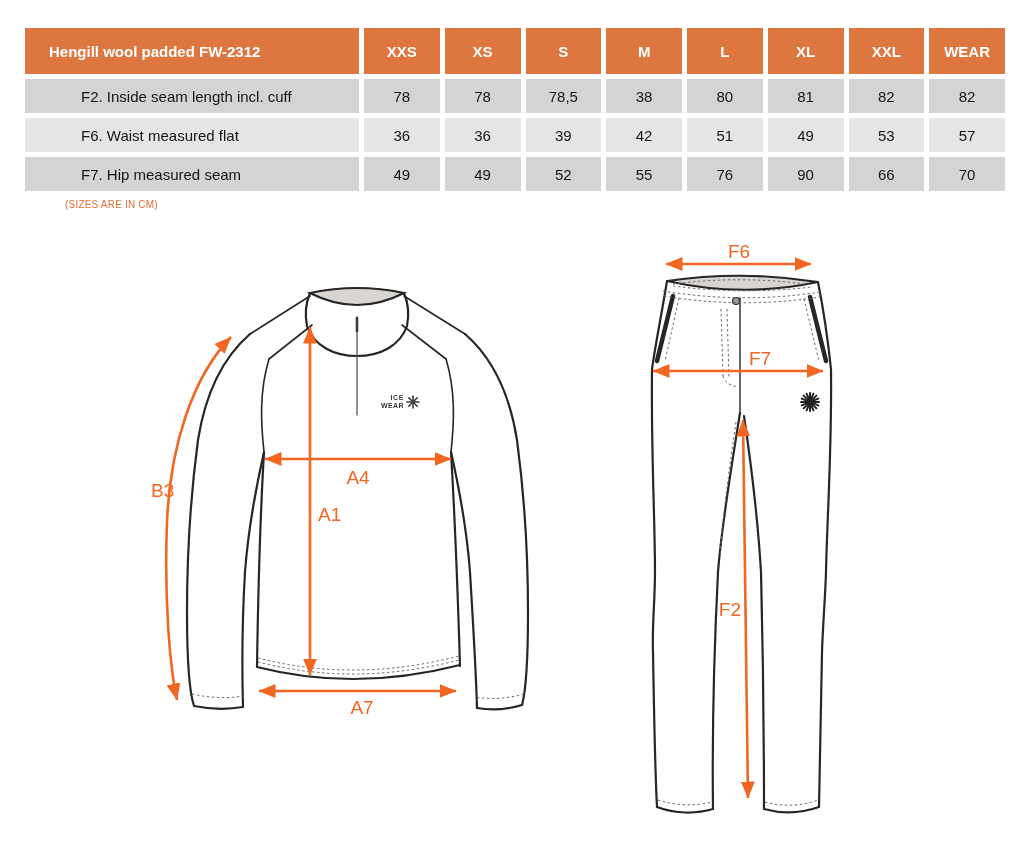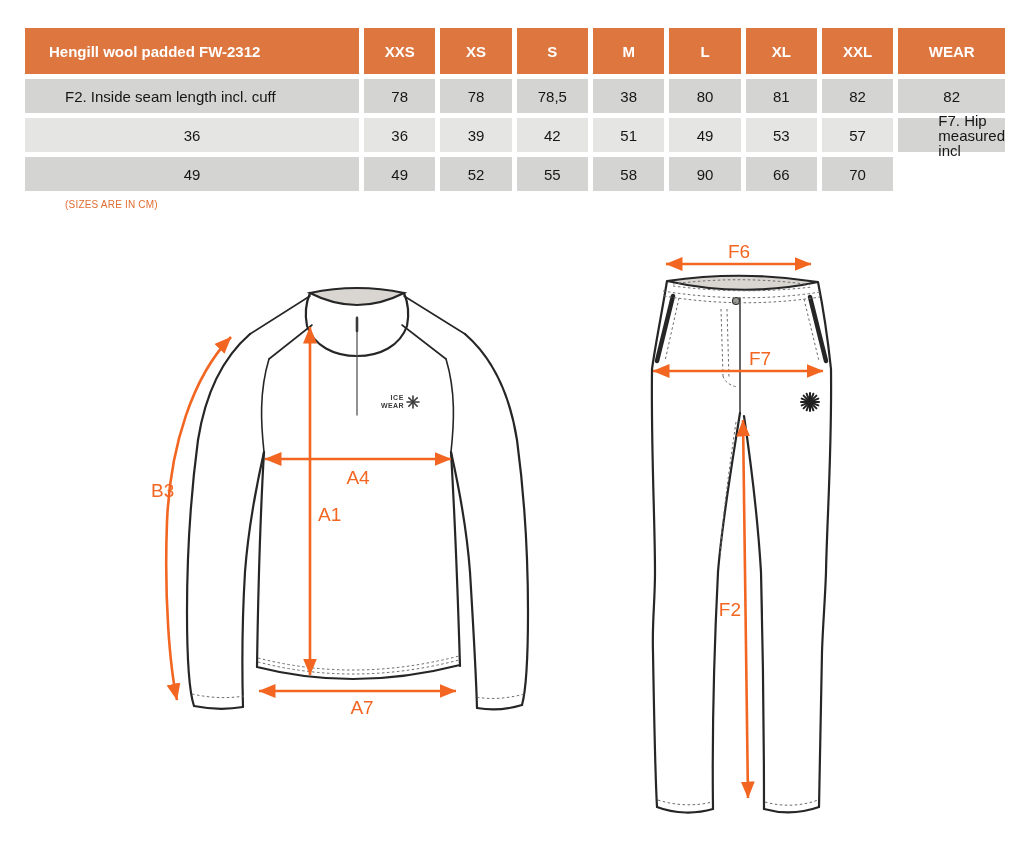--- a/index.html
+++ b/index.html
@@ -6,21 +6,21 @@
   .canvas{position:relative;width:1027px;height:852px;background:#ffffff;overflow:hidden;
           font-family:"Liberation Sans",sans-serif;}
 
   
   .size-table{position:absolute;left:25px;top:28px;width:980px;
               display:grid;grid-template-columns:334px repeat(8,1fr);gap:5px;}
   .cell{display:flex;align-items:center;justify-content:center;
         font-size:15px;color:#161616;line-height:1;}
   .cell.head{background:#DD763F;color:#ffffff;font-weight:bold;height:46px;}
   .cell.val{height:34px;}
-  .cell.lab{justify-content:flex-start;padding-left:40px;}
+  .cell.lab{justify-content:flex-start;padding-left:56px;}
   .cell.head.lab{padding-left:24px;}
   .row-dark{background:#D4D4D2;}
   .row-light{background:#E5E5E3;}
 
   
   .sizes-note{position:absolute;left:65px;top:199px;color:#E06E33;
               font-size:10px;letter-spacing:.2px;}
 
   
   .diagram{position:absolute;}
@@ -48,35 +48,36 @@
     <div class="cell val lab row-dark">F2. Inside seam length incl. cuff</div>
     <div class="cell val row-dark">78</div>
     <div class="cell val row-dark">78</div>
     <div class="cell val row-dark">78,5</div>
     <div class="cell val row-dark">38</div>
     <div class="cell val row-dark">80</div>
     <div class="cell val row-dark">81</div>
     <div class="cell val row-dark">82</div>
     <div class="cell val row-dark">82</div>
 
+    <div class="cell val lab row-light">F6. Waist measured flat</div>
     <div class="cell val row-light">36</div>
     <div class="cell val row-light">36</div>
     <div class="cell val row-light">39</div>
     <div class="cell val row-light">42</div>
     <div class="cell val row-light">51</div>
     <div class="cell val row-light">49</div>
     <div class="cell val row-light">53</div>
     <div class="cell val row-light">57</div>
 
-    <div class="cell val lab row-dark">F7. Hip measured incl</div>
+    <div class="cell val lab row-dark">F7. Hip measured seam</div>
     <div class="cell val row-dark">49</div>
     <div class="cell val row-dark">49</div>
     <div class="cell val row-dark">52</div>
     <div class="cell val row-dark">55</div>
-    <div class="cell val row-dark">58</div>
+    <div class="cell val row-dark">76</div>
     <div class="cell val row-dark">90</div>
     <div class="cell val row-dark">66</div>
     <div class="cell val row-dark">70</div>
   </div>
 
   <div class="sizes-note">(SIZES ARE IN CM)</div>
 
   <svg class="diagram sweater-svg" viewBox="138 245 437 540">
     <defs>
       <marker id="ahS" markerUnits="userSpaceOnUse" markerWidth="18" markerHeight="15" refX="16.5" refY="7" orient="auto-start-reverse">

